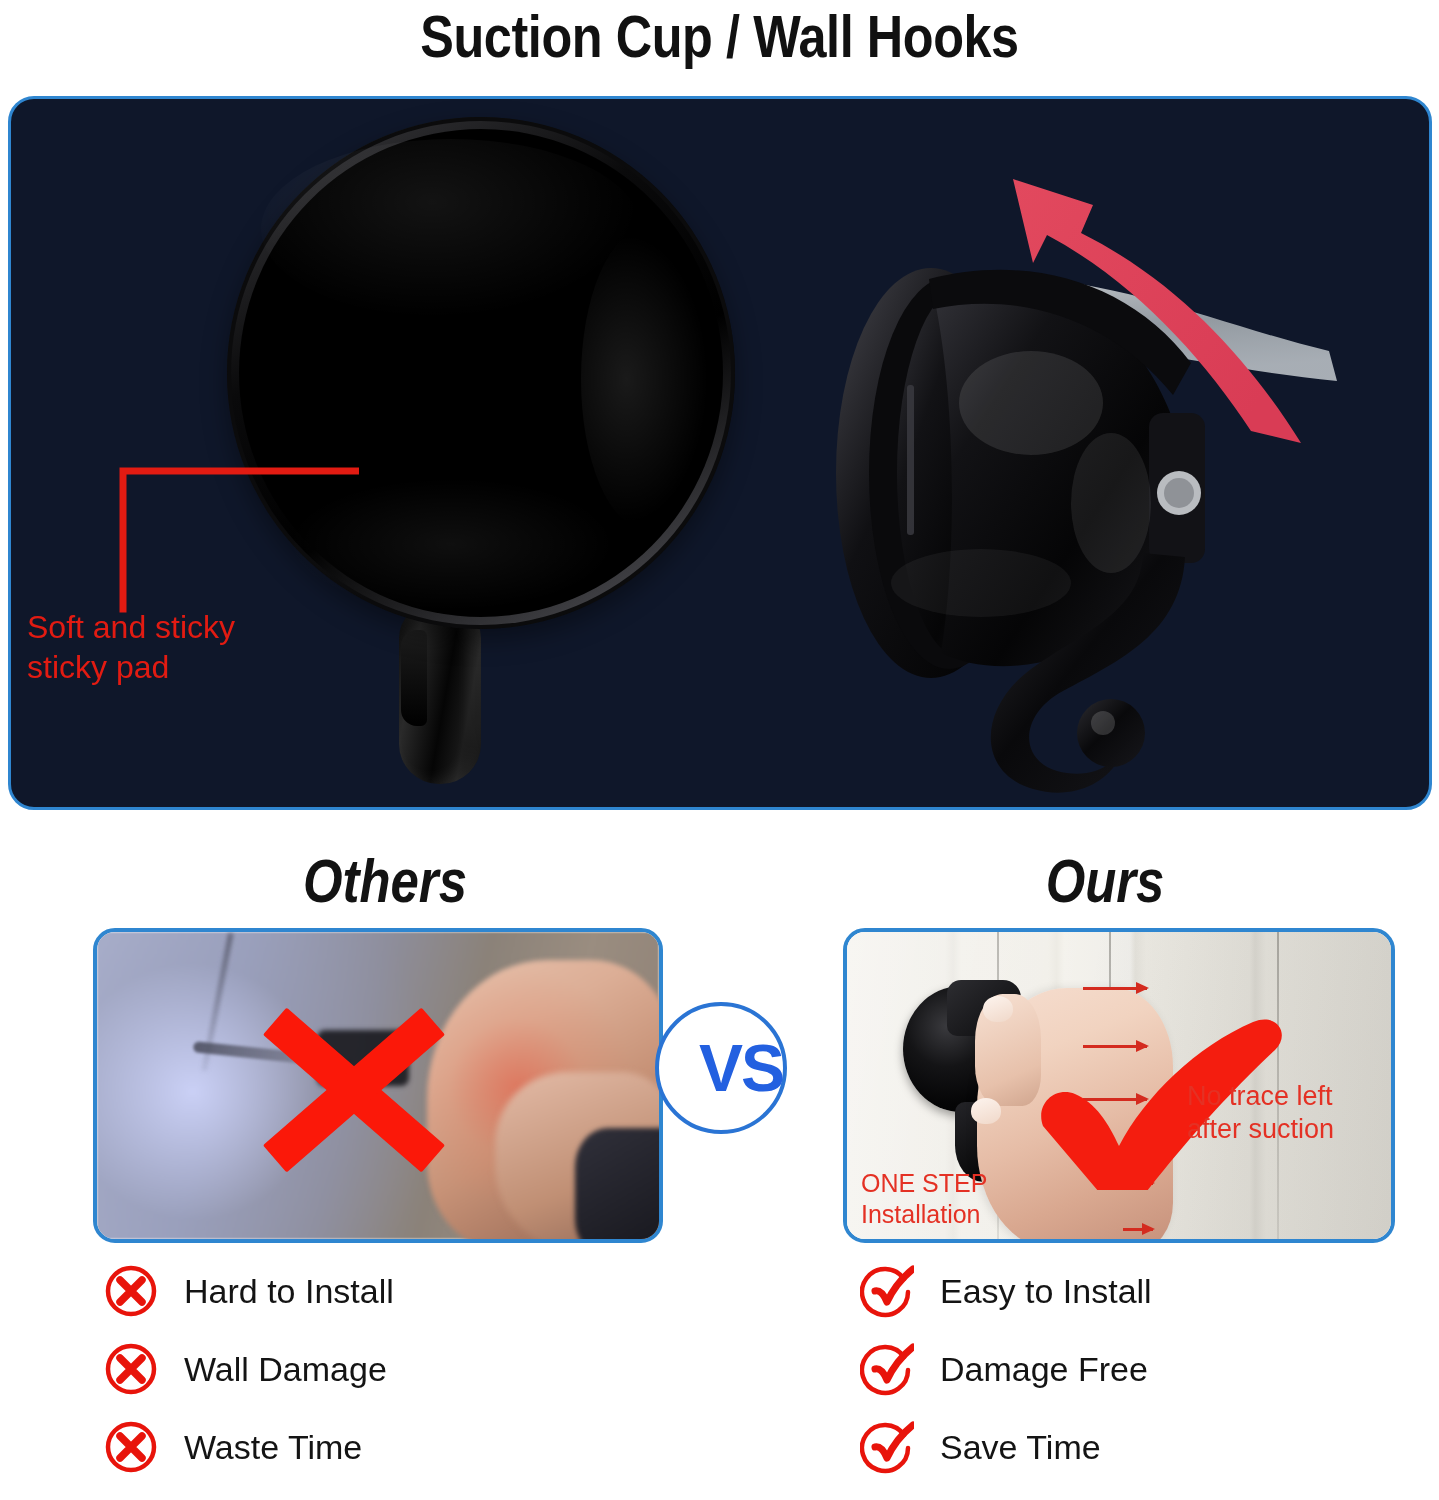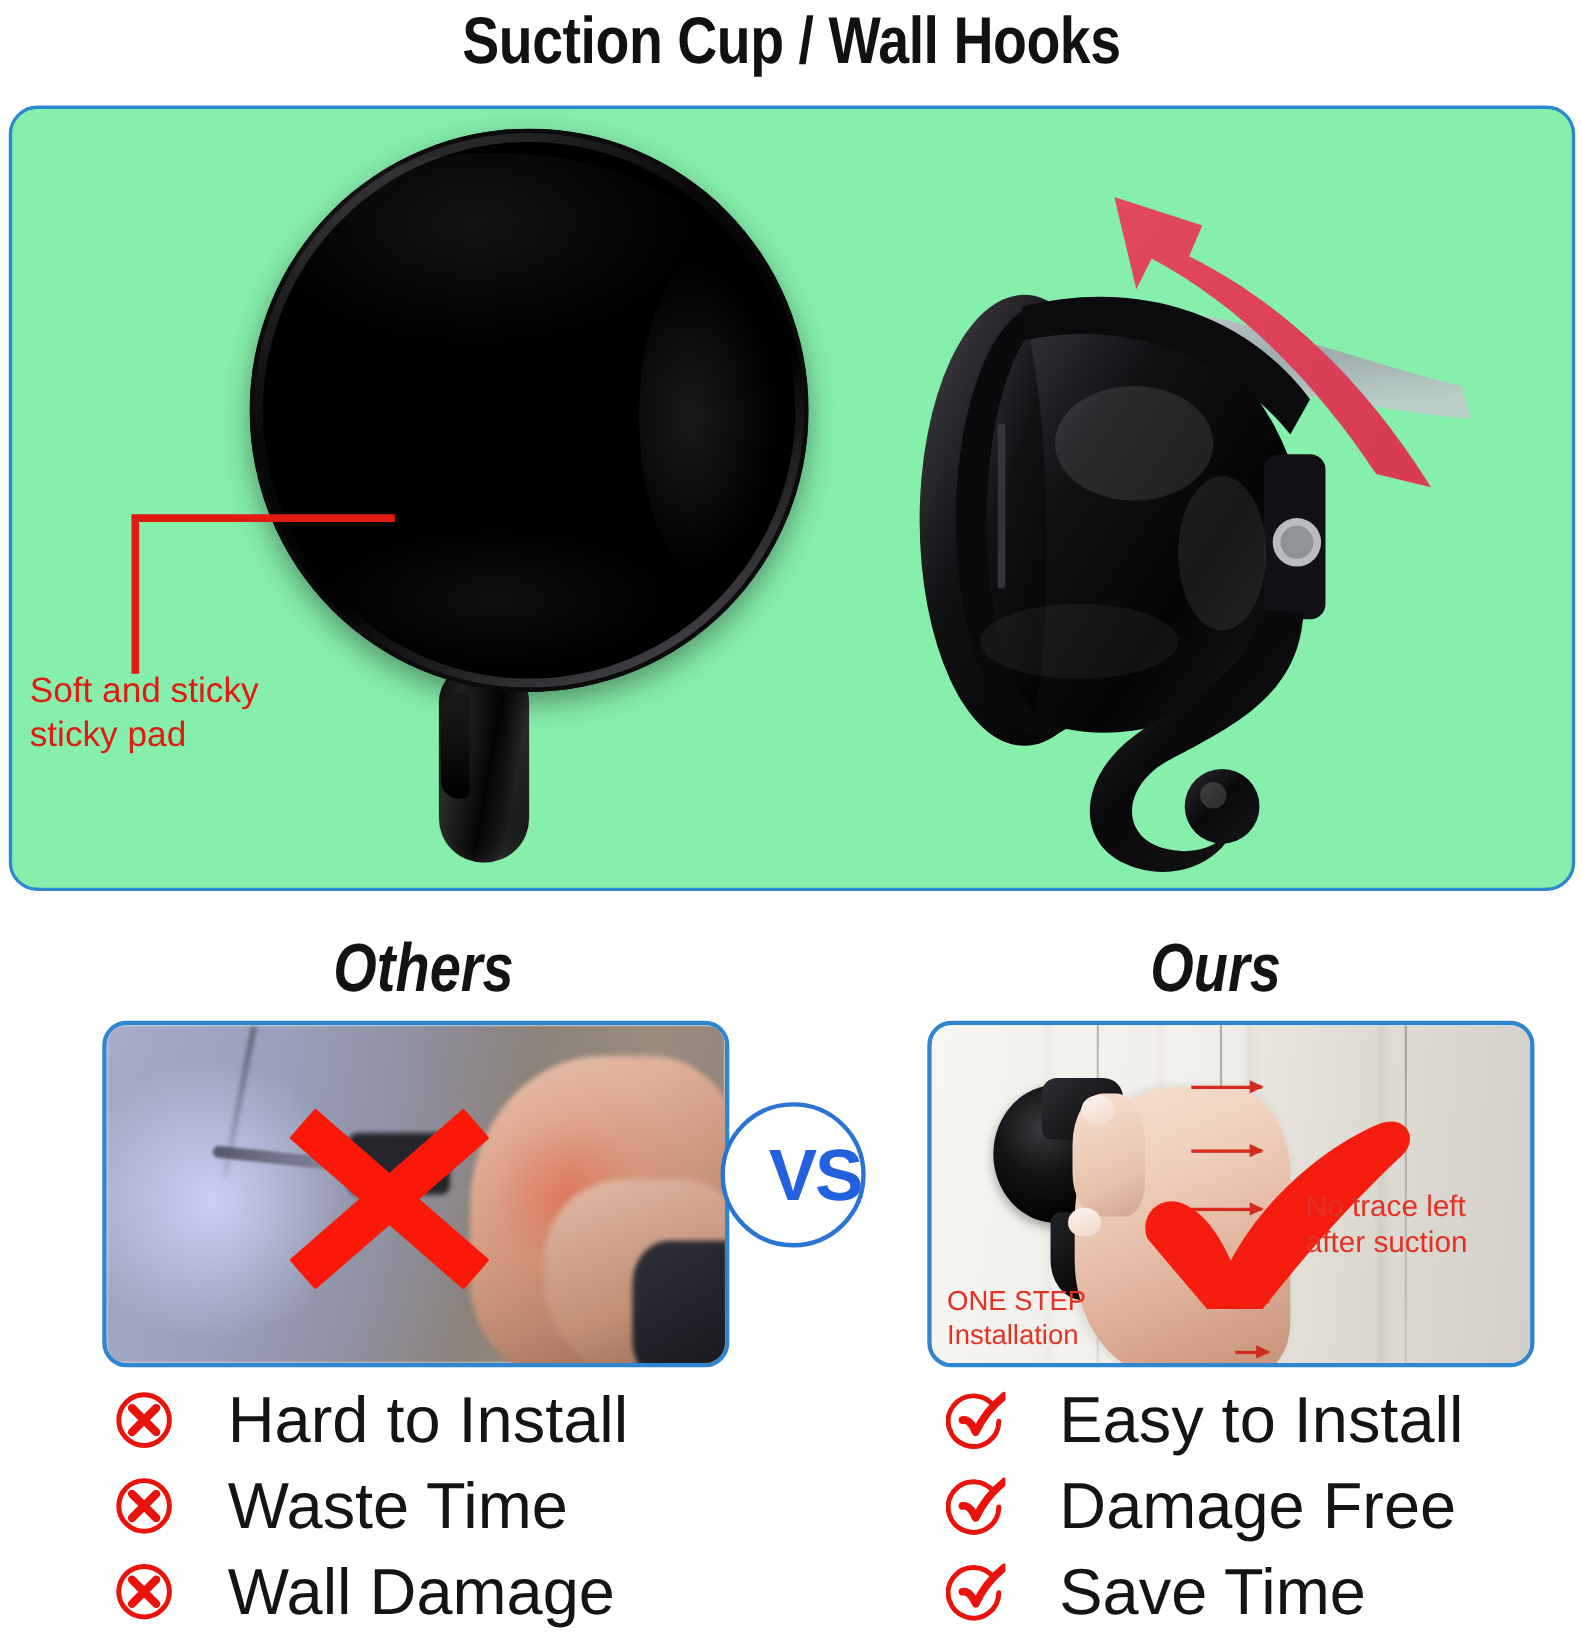--- a/index.html
+++ b/index.html
@@ -35,21 +35,21 @@
     white-space: nowrap;
   }
 
   
   .hero-panel {
     position: absolute;
     left: 8px;
     top: 96px;
     width: 1424px;
     height: 714px;
-    background: #86efac;
+    background: #0f172a;
     border: 3px solid #2f86d0;
     border-radius: 26px;
     overflow: hidden;
     text-decoration: underline;
   }
 
   
   .front-view {
     position: absolute;
     left: 190px;
@@ -357,25 +357,24 @@
     display: flex;
     align-items: center;
     height: 78px;
   }
   .feature-icon {
     width: 54px; height: 54px;
     flex: 0 0 54px;
     margin-right: 26px;
   }
   .feature-label {
-    font-size: 59px;
+    font-size: 34px;
     color: #141414;
     white-space: nowrap;
     line-height: 1;
-    margin-left: 23px;
   }
 </style>
 </head>
 <body>
 
 <div id="page">
 
   <div class="title">Suction Cup / Wall Hooks</div>
 
   <div class="hero-panel">
@@ -528,29 +527,29 @@
         <path d="M16,16 L38,38 M38,16 L16,38" stroke="#e8140b" stroke-width="7.5" stroke-linecap="round"></path>
       </svg>
       <div class="feature-label">Hard to Install</div>
     </div>
 
     <div class="feature-row">
       <svg class="feature-icon" viewBox="0 0 54 54">
         <circle cx="27" cy="27" r="23" fill="none" stroke="#e8140b" stroke-width="4.5"></circle>
         <path d="M16,16 L38,38 M38,16 L16,38" stroke="#e8140b" stroke-width="7.5" stroke-linecap="round"></path>
       </svg>
-      <div class="feature-label">Waste Time</div>
+      <div class="feature-label">Wall Damage</div>
     </div>
 
     <div class="feature-row">
       <svg class="feature-icon" viewBox="0 0 54 54">
         <circle cx="27" cy="27" r="23" fill="none" stroke="#e8140b" stroke-width="4.5"></circle>
         <path d="M16,16 L38,38 M38,16 L16,38" stroke="#e8140b" stroke-width="7.5" stroke-linecap="round"></path>
       </svg>
-      <div class="feature-label">Wall Damage</div>
+      <div class="feature-label">Waste Time</div>
     </div>
   </div>
 
   <div class="feature-col right">
 
     <div class="feature-row">
       <svg class="feature-icon" viewBox="0 0 54 54">
         <path d="M44,15 A23,23 0 1,0 48,28" fill="none" stroke="#e8140b" stroke-width="4.5" stroke-linecap="round"></path>
         <path d="M15,27 C20,26 24,31 27,38 C33,25 43,13 53,5" fill="none" stroke="#e8140b" stroke-width="7" stroke-linecap="round" stroke-linejoin="round"></path>
       </svg>

